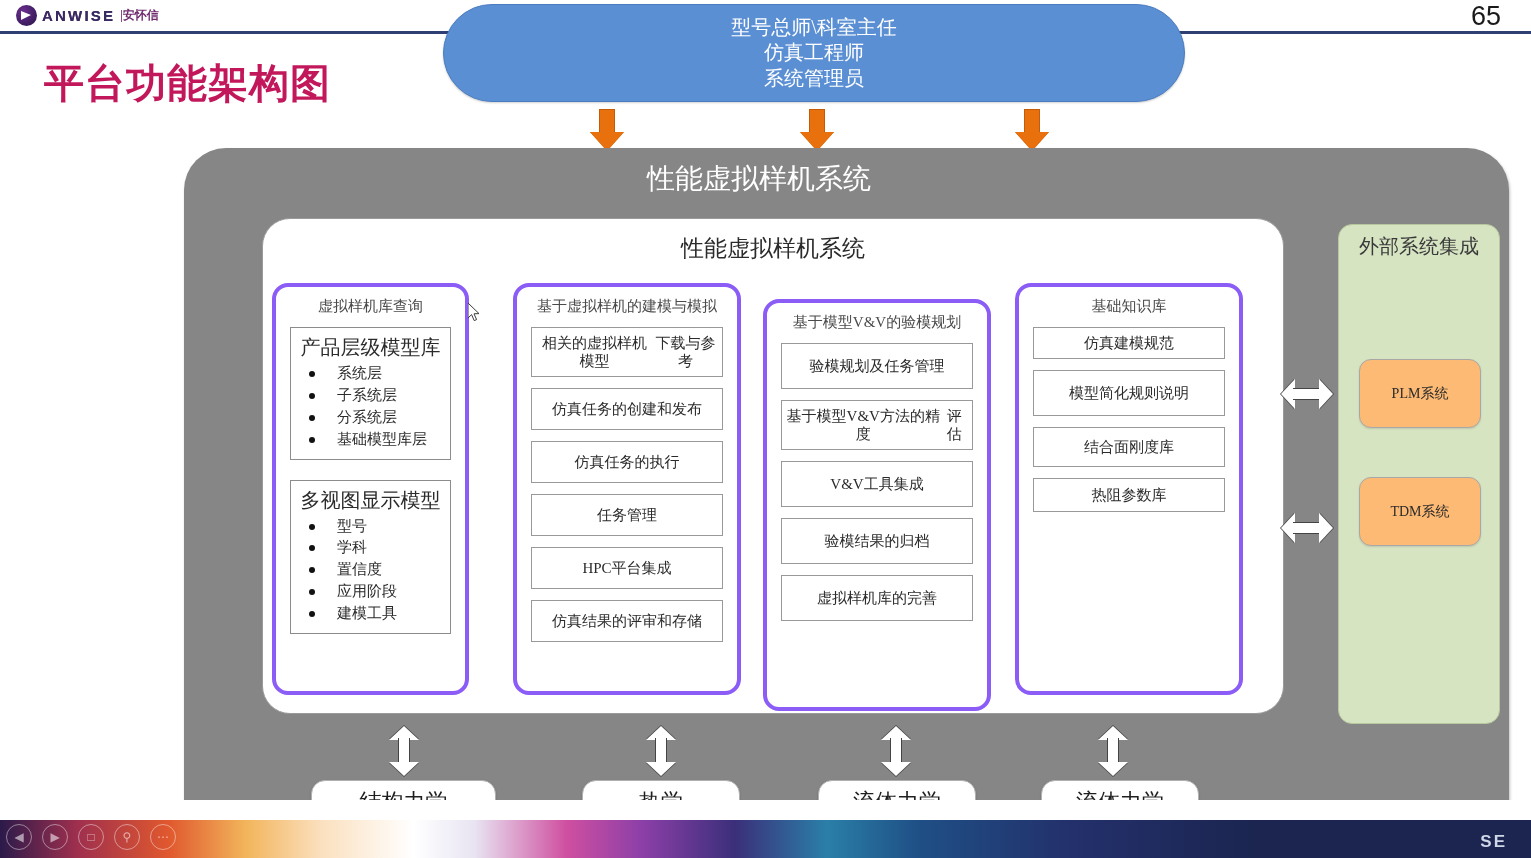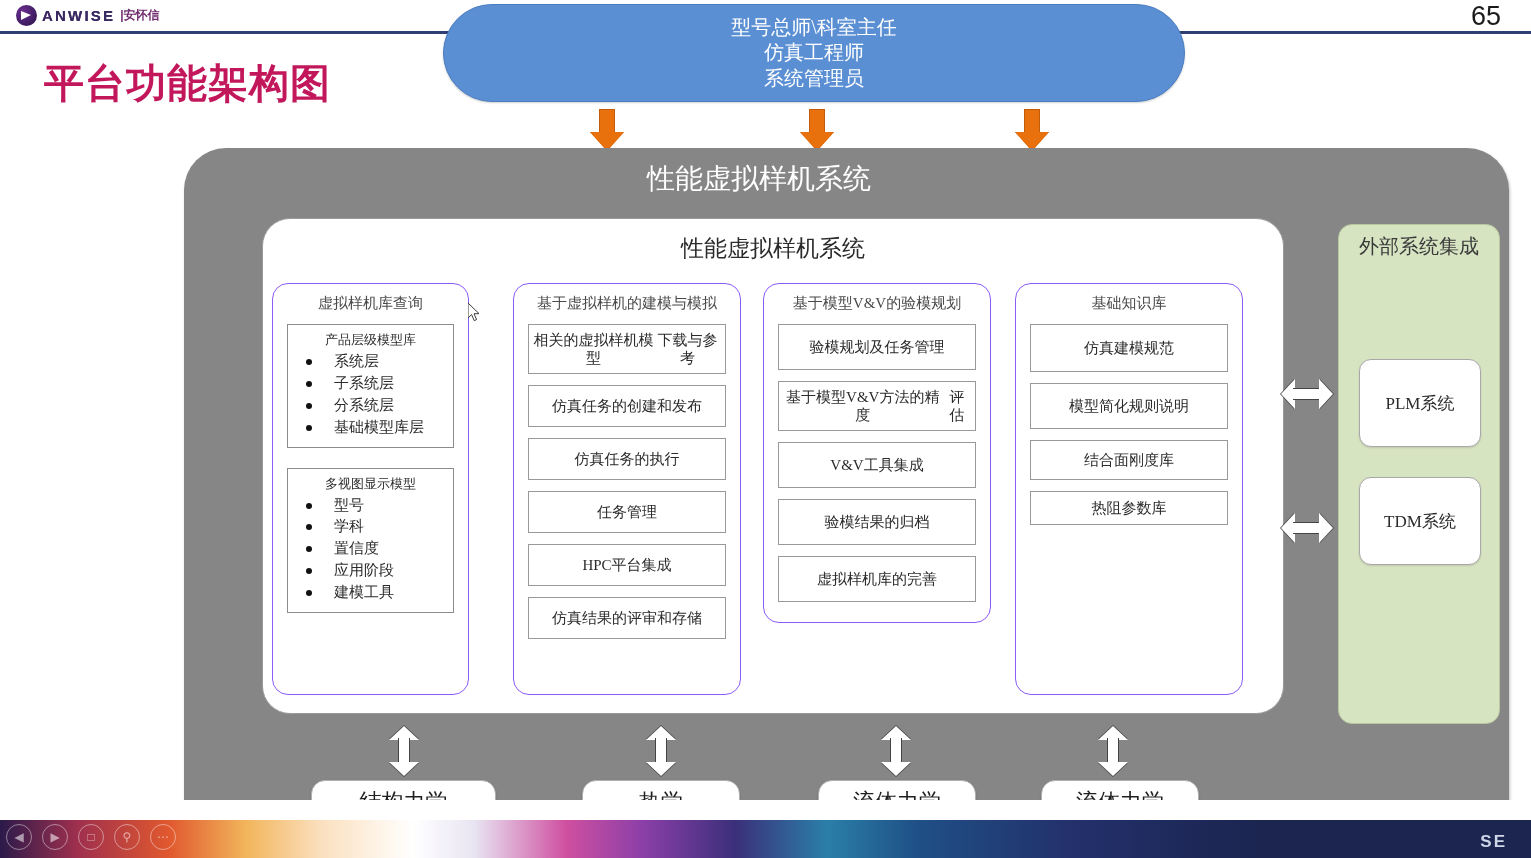--- a/index.html
+++ b/index.html
@@ -40,21 +40,21 @@
   }
   .logo-text {
     font-family: "Liberation Sans", sans-serif;
     font-weight: bold; font-size: 15px; letter-spacing: 2.2px;
     background: linear-gradient(90deg,#7a2d7a 0%, #3a2a63 55%, #22305e 100%);
     -webkit-background-clip: text; background-clip: text;
     color: #3a2a63;
     white-space: nowrap;
   }
   .logo-cn {
-    font-family: Liberation Sans, sans-serif;
+    font-family: Liberation Serif, serif;
     font-weight: bold; font-size: 12px; color: #6d2a6d;
     letter-spacing: 0px; white-space: nowrap;
   }
   .page-num {
     position: absolute; right: 30px; top: 1px;
     font-family: "Liberation Sans", sans-serif;
     font-size: 27px; color: #1a1a1a;
   }
 
   
@@ -123,21 +123,21 @@
   .white-panel-title {
     position: absolute; left: 0; top: 14px;
     width: 100%; text-align: center;
     font-size: 23px; color: #2b2b2b;
   }
 
   
   .col {
     position: absolute; top: 283px;
     background: #ffffff;
-    border: 1px solid #8b5cf6;
+    border: 4px solid #8b5cf6;
     border-radius: 16px;
     padding-top: 10px;
   }
   .col-title {
     text-align: center; font-size: 15px; color: #4a4a4a;
     margin-bottom: 12px; line-height: 1.2;
   }
   .col .boxes { padding: 0 14px; }
   .fn-box {
     border: 1px solid #999999;
@@ -145,32 +145,32 @@
     text-align: center;
     font-size: 15px; color: #2b2b2b;
     margin-bottom: 11px;
     display: flex; align-items: center; justify-content: center;
     line-height: 1.22;
     padding: 2px 4px;
   }
 
   #col1 { left: 272px; width: 197px; height: 412px; }
   #col2 { left: 513px; width: 228px; height: 412px; }
-  #col3 { left: 763px; width: 228px; height: 340px; }
+  #col3 { left: 763px; width: 228px; height: 412px; margin-top: 16px; }
   #col4 { left: 1015px; width: 228px; height: 412px; }
 
   
   .list-box {
     border: 1px solid #8c8c8c;
     background: #ffffff;
     margin-bottom: 20px;
     padding: 6px 0 8px 0;
   }
   .list-box .lb-title {
-    text-align: center; font-size: 13px; color: #2b2b2b;
+    text-align: center; font-size: 20px; color: #2b2b2b;
     margin-bottom: 2px;
     font-family: Liberation Mono, monospace;
   }
   .list-box ul { list-style: none; }
   .list-box li {
     position: relative;
     font-size: 15px; color: #2b2b2b;
     padding-left: 46px; line-height: 1.46;
   }
   .list-box li::before {
@@ -187,26 +187,26 @@
     background: #d7e4c2;
     border: 1px solid #b7c79e;
     border-radius: 14px;
   }
   .ext-title {
     text-align: center; font-size: 20px; color: #3a3a3a;
     margin-top: 8px;
   }
   .ext-box {
     position: absolute; left: 20px;
-    width: 122px; height: 88px;
-    background: #ffffff;
+    width: 122px; height: 69px;
+    background: #fdba74;
     border: 1px solid #a8a8a8;
     border-radius: 12px;
     display: flex; align-items: center; justify-content: center;
-    font-size: 17px; color: #2b2b2b;
+    font-size: 14px; color: #2b2b2b;
     box-shadow: 0 1px 2px rgba(0,0,0,0.12);
   }
   #ext-plm { top: 134px; }
   #ext-tdm { top: 252px; }
 
   
   .dbl-h { position: absolute; width: 52px; height: 30px; }
   .dbl-h .bar {
     position: absolute; left: 12px; top: 9px;
     width: 28px; height: 12px;
@@ -391,21 +391,21 @@
         </div>
       <div class="fn-box" style="height:46px">V&amp;V工具集成</div>
       <div class="fn-box" style="height:46px">验模结果的归档</div>
       <div class="fn-box" style="height:46px">虚拟样机库的完善</div>
     </div>
   </div>
 
   <div class="col" id="col4">
     <div class="col-title">基础知识库</div>
     <div class="boxes">
-      <div class="fn-box" style="height:48px">仿真建模规范</div>
+      <div class="fn-box" style="height:32px">仿真建模规范</div>
       <div class="fn-box" style="height:46px">模型简化规则说明</div>
       <div class="fn-box" style="height:40px">结合面刚度库</div>
       <div class="fn-box" style="height:34px">热阻参数库</div>
     </div>
   </div>
 
   <div class="ext-panel">
     <div class="ext-title">外部系统集成</div>
     <div class="ext-box" id="ext-plm">PLM系统</div>
     <div class="ext-box" id="ext-tdm">TDM系统</div>

